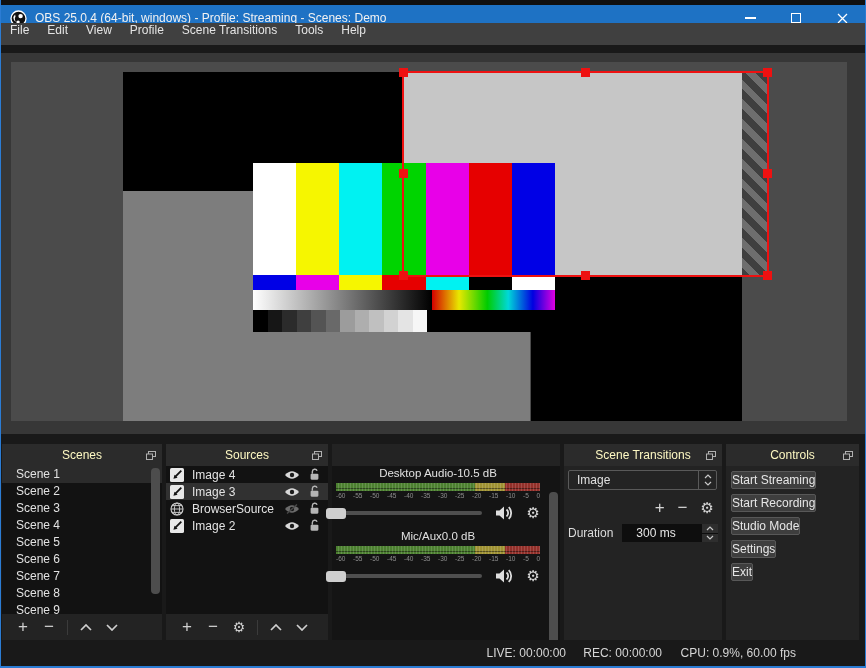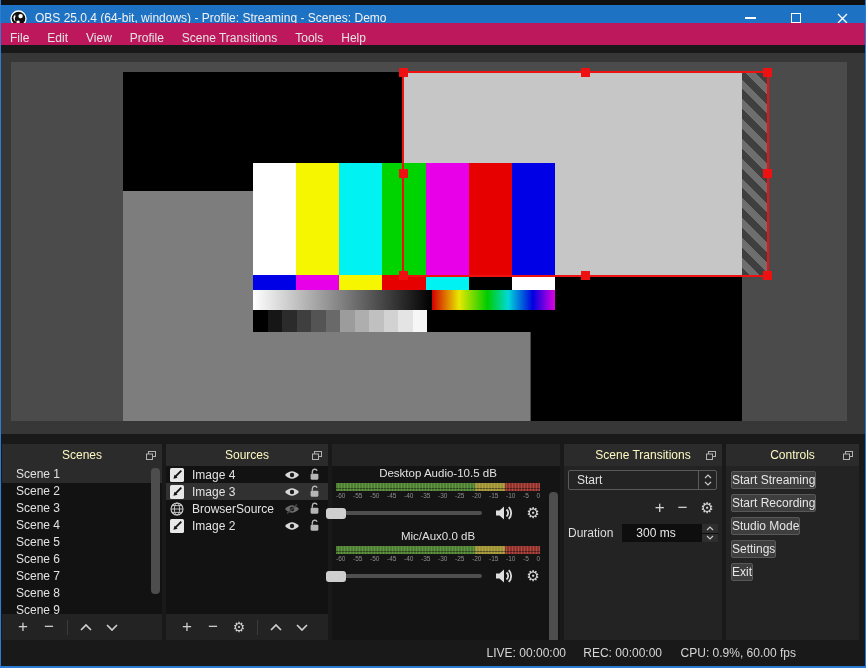--- a/index.html
+++ b/index.html
@@ -11,21 +11,21 @@
   
   .top-strip { left:0; top:0; width:100%; height:5px; background:#101010; }
   .titlebar { left:0; top:5px; width:100%; height:26px; background:#1e72c4; display:flex; align-items:center; }
   .logo { margin-left:9px; width:17px; height:17px; flex:0 0 auto; }
   .title-text { color:#f2f2f2; font-size:12px; margin-left:8px; white-space:nowrap; }
   .win-controls { position:absolute; right:0; top:0; height:100%; display:flex; }
   .win-btn { width:46px; display:flex; align-items:center; justify-content:center; }
   .min-glyph { width:11px; height:1.4px; background:#fff; }
 
   
-  .menubar { left:0; top:23px; width:100%; height:22px; background:#be185d; display:flex; align-items:flex-end; }
+  .menubar { left:0; top:23px; width:100%; height:22px; background:#404040; display:flex; align-items:flex-start; }
   .menu-item { padding:0 9px; font-size:12px; color:#e4e4e4; }
 
   
   .preview { left:0; top:53px; width:864px; height:381px; background:#373737; }
   .canvas { position:absolute; left:10px; top:9px; width:836px; height:359px; background:#4b4b4b; overflow:hidden; }
   .canvas > div { position:absolute; }
   .src-black-a { left:112px; top:10px; width:279px; height:119px; background:#000; }
   .src-gray-b  { left:112px; top:129px; width:407px; height:230px; background:#7d7d7d; }
   .src-light-c { left:391px; top:9px; width:340px; height:206px; background:#c6c6c6; }
   .src-hatch   { left:731px; top:9px; width:26px; height:206px;
@@ -447,21 +447,21 @@
     <div class="panel p-trans">
       <div class="panel-header">
         <span>Scene Transitions</span>
         <span class="float-icon"><svg width="10" height="9" viewBox="0 0 10 9">
               <rect x="2.5" y="0.5" width="7" height="5" fill="none" stroke="#b0b0b0"></rect>
               <rect x="0.5" y="3" width="6" height="5.5" fill="#2b2b2b" stroke="#b0b0b0"></rect>
             </svg></span>
       </div>
       <div class="trans-body">
         <div class="combo">
-          <span>Start</span>
+          <span>Image</span>
           <span class="combo-arrows">
             <svg width="8" height="5" viewBox="0 0 8 5">
                 <path d="M1 4 L4 1 L7 4" fill="none" stroke="#c8c8c8" stroke-width="1.2"></path>
               </svg>
             <svg width="8" height="5" viewBox="0 0 8 5">
                 <path d="M1 1 L4 4 L7 1" fill="none" stroke="#c8c8c8" stroke-width="1.2"></path>
               </svg>
           </span>
         </div>
         <div class="trans-toolbar">

